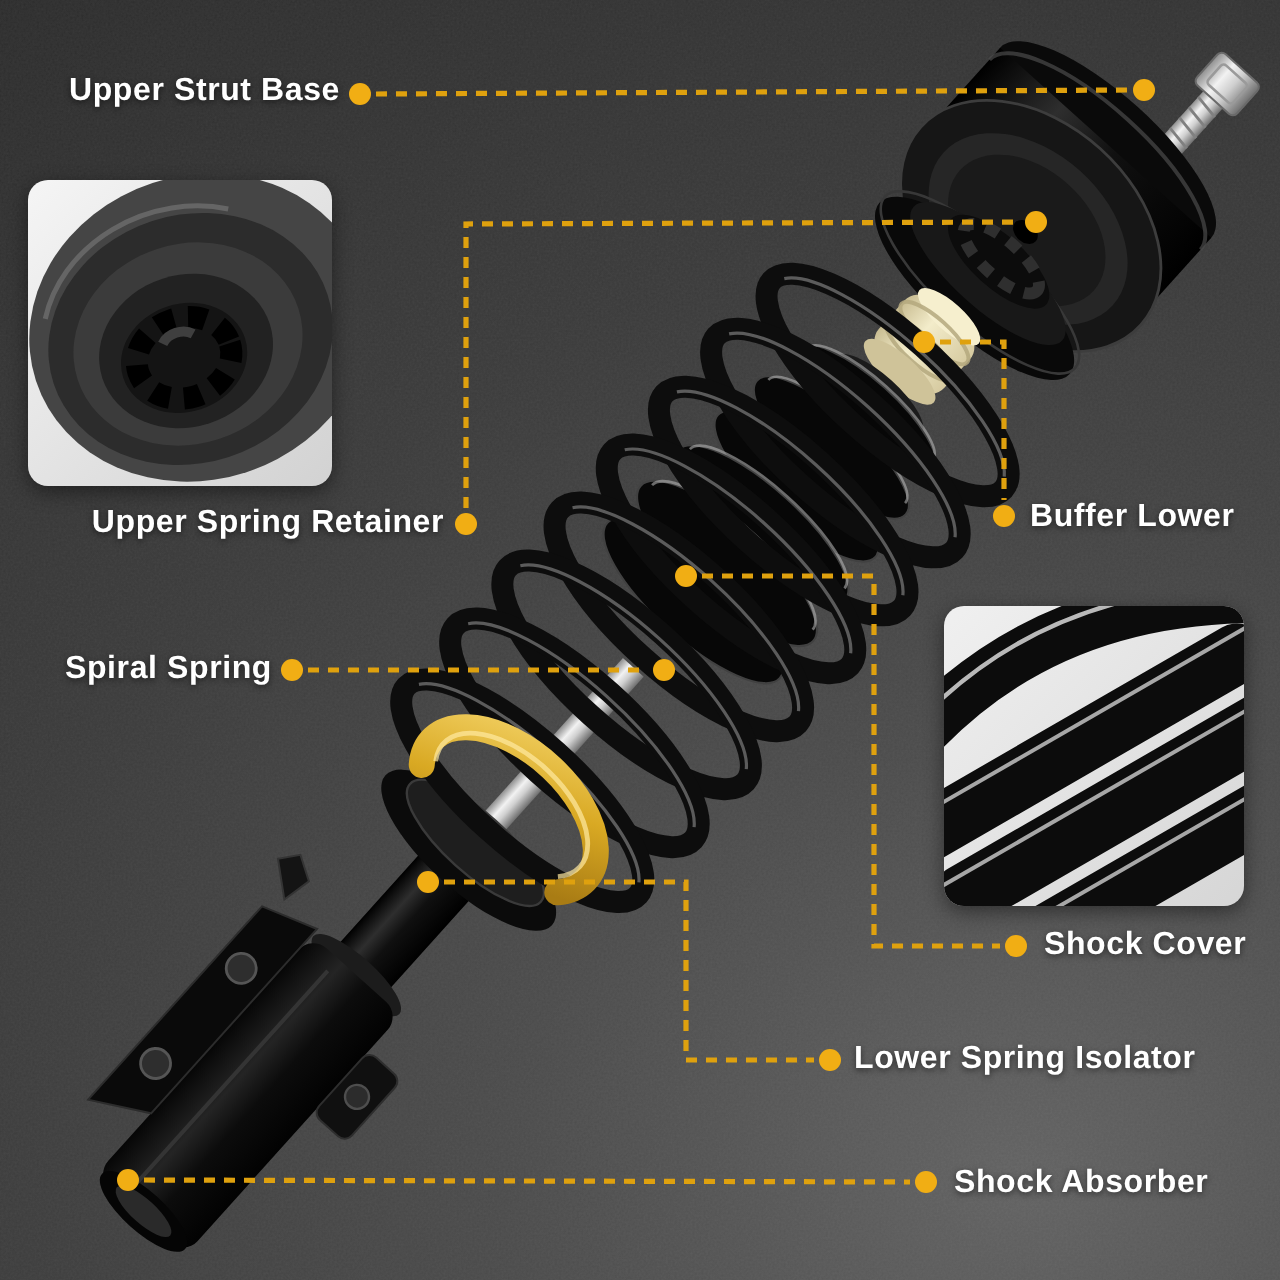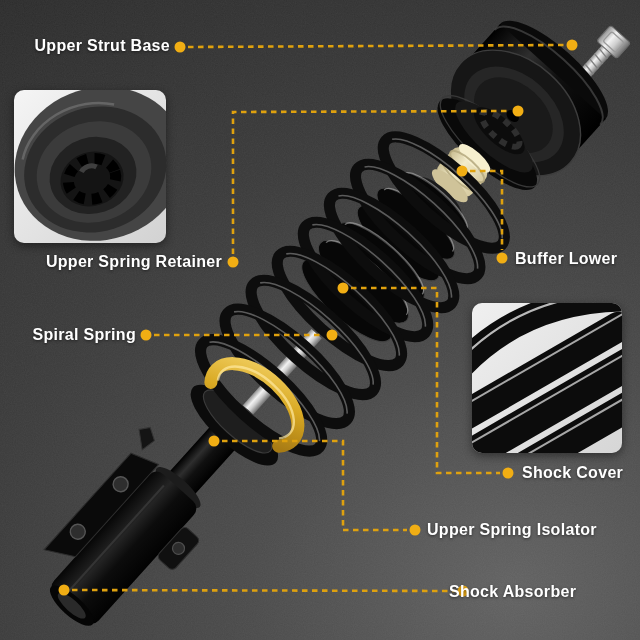--- a/index.html
+++ b/index.html
@@ -259,15 +259,15 @@
 <div class="part-label" style="right:470px;top:36px;">Upper Strut Base</div>
 
 <div class="part-label" style="right:418px;top:252px;">Upper Spring Retainer</div>
 
 <div class="part-label" style="left:515px;top:249px;">Buffer Lower</div>
 
 <div class="part-label" style="right:504px;top:325px;text-align:center;">Spiral Spring</div>
 
 <div class="part-label" style="left:522px;top:463px;">Shock Cover</div>
 
-<div class="part-label" style="left:427px;top:520px;">Upper Spring Isolator</div>
-
-<div class="part-label" style="left:449px;top:582px;">Shock Absorber</div>
+<div class="part-label" style="left:427px;top:520px;">Lower Spring Isolator</div>
+
+<div class="part-label" style="left:477px;top:582px;">Shock Absorber</div>
 
 </body></html>

